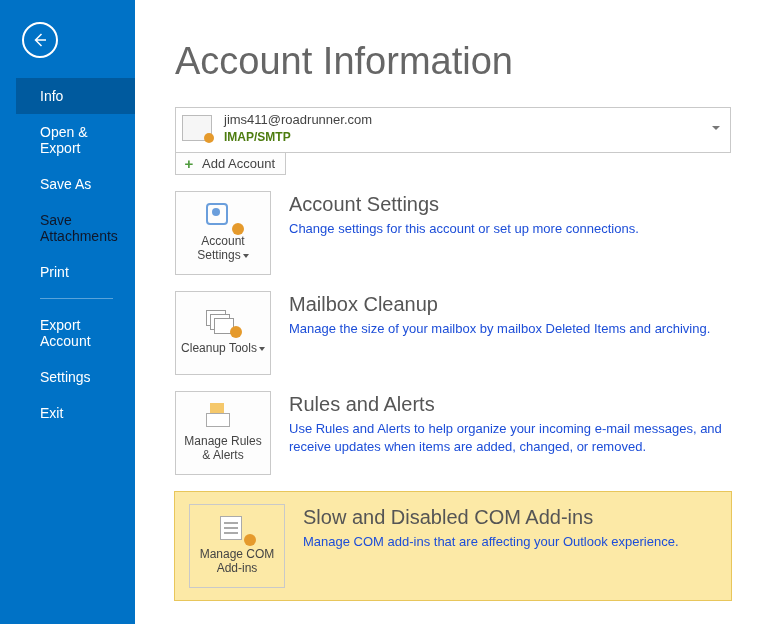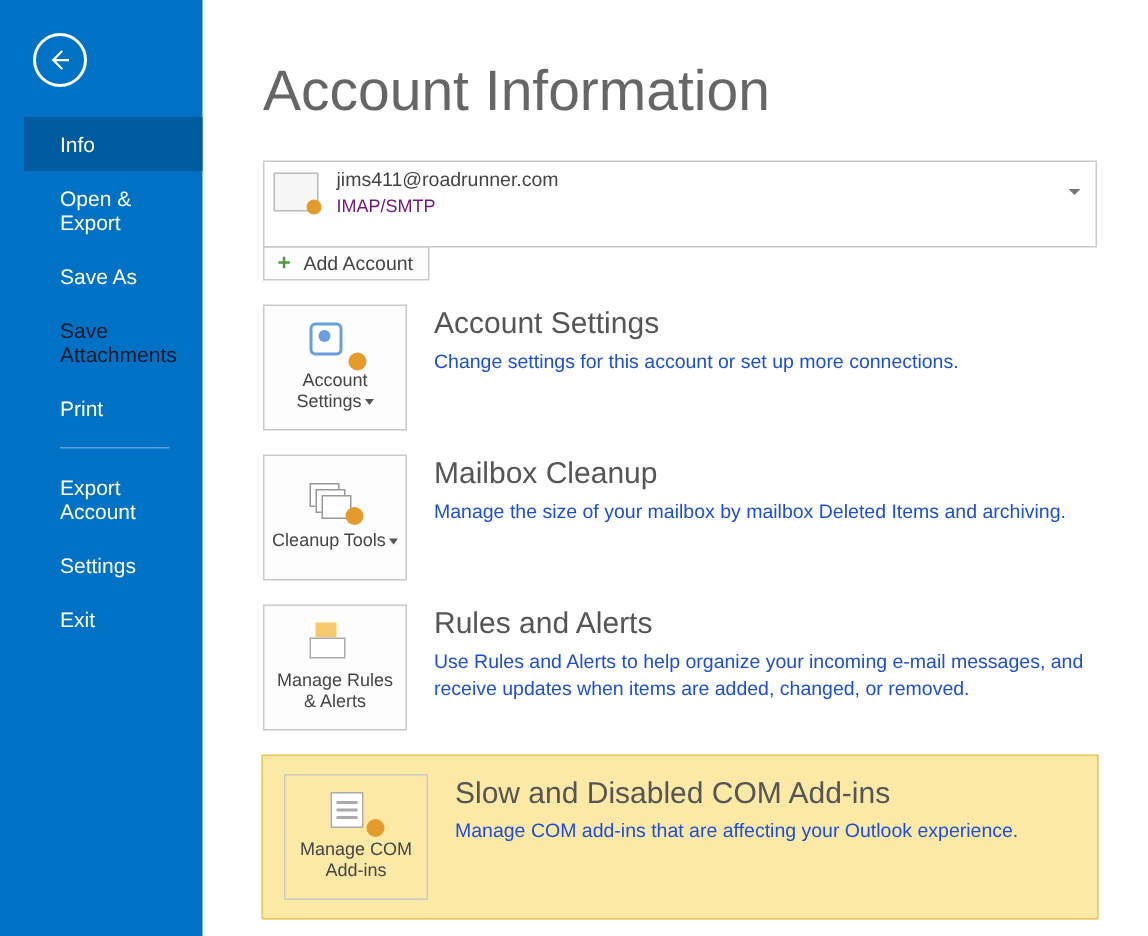--- a/index.html
+++ b/index.html
@@ -50,41 +50,41 @@
   .page-title {
     font-size: 38px;
     font-weight: 400;
     color: #666;
     margin-bottom: 24px;
   }
   .account-sel {
     border: 1px solid #c9c9c9;
     display: flex;
     align-items: center;
-    padding: 4px 10px 20px 6px;
+    padding: 4px 10px 8px 6px;
     position: relative;
     width: 556px;
   }
   .account-icon {
     width: 30px; height: 26px;
     border: 1px solid #bbb;
     margin-right: 12px;
     position: relative;
     background: #f6f6f6;
   }
   .account-icon::after {
     content: "";
     position: absolute; right: -3px; bottom: -3px;
     width: 10px; height: 10px;
     background: #e59a2c;
     border-radius: 50%;
   }
   .account-text { flex: 1; line-height: 1.2; }
   .account-email { font-size: 13px; color: #444; }
-  .account-proto { font-size: 12px; color: #701a75; margin-top: 2px; }
+  .account-proto { font-size: 12px; color: #4d7c0f; margin-top: 2px; font-weight: bold; }
   .account-caret {
     width: 0; height: 0;
     border-left: 4px solid transparent;
     border-right: 4px solid transparent;
     border-top: 4px solid #777;
   }
   .add-account {
     display: inline-flex;
     align-items: center;
     border: 1px solid #c9c9c9;

